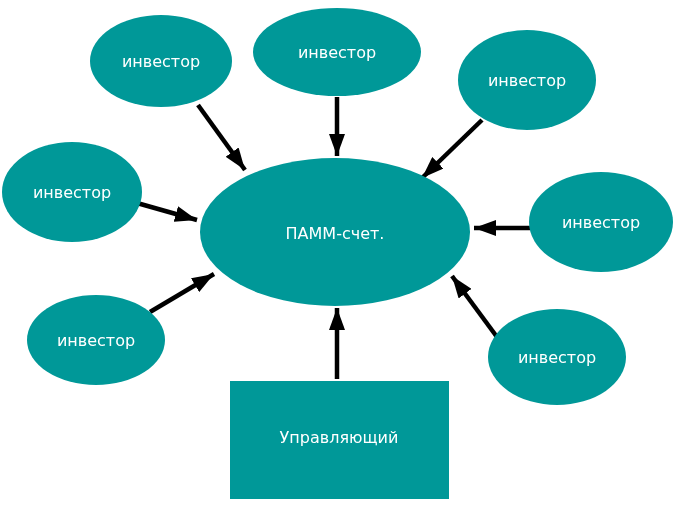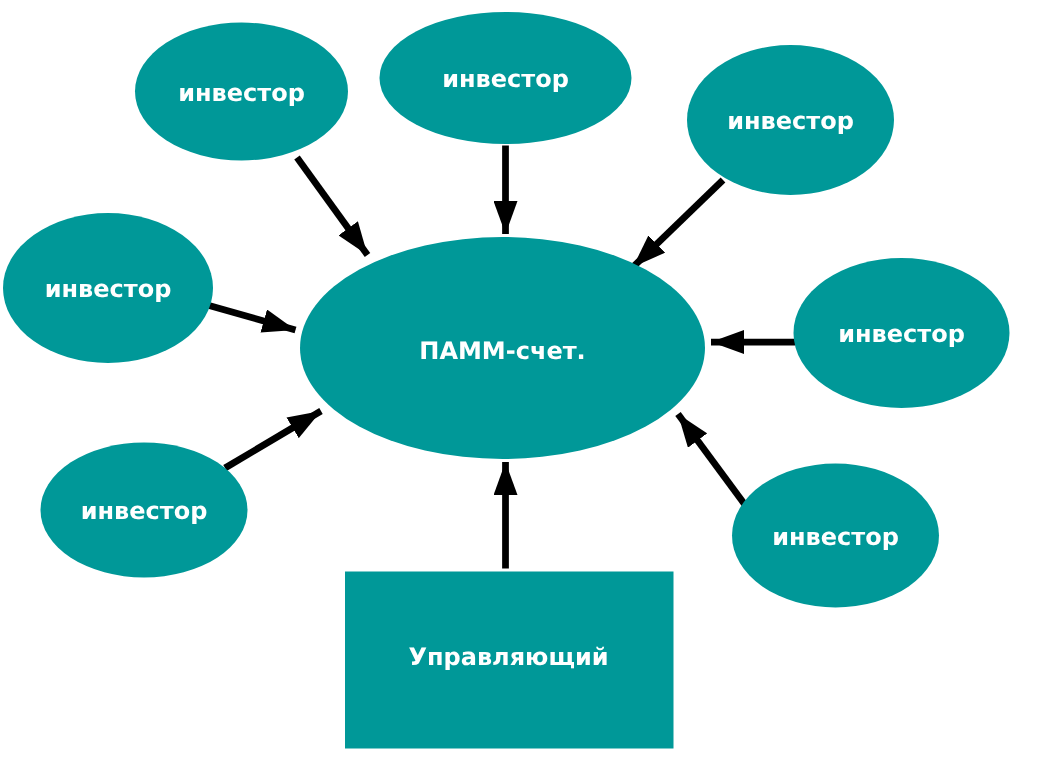--- a/index.html
+++ b/index.html
@@ -7,21 +7,20 @@
     padding: 0;
     background: #ffffff;
     font-family: "DejaVu Sans", "Liberation Sans", sans-serif;
   }
   .canvas {
     position: relative;
     width: 698px;
     height: 506px;
     background: #ffffff;
     overflow: hidden;
-    font-weight: bold;
   }
   svg { display: block; }
   .node-label {
     fill: #ffffff;
     font-family: "DejaVu Sans", "Liberation Sans", sans-serif;
     font-size: 16px;
     text-anchor: middle;
   }
   .edge {
     stroke: #000000;

